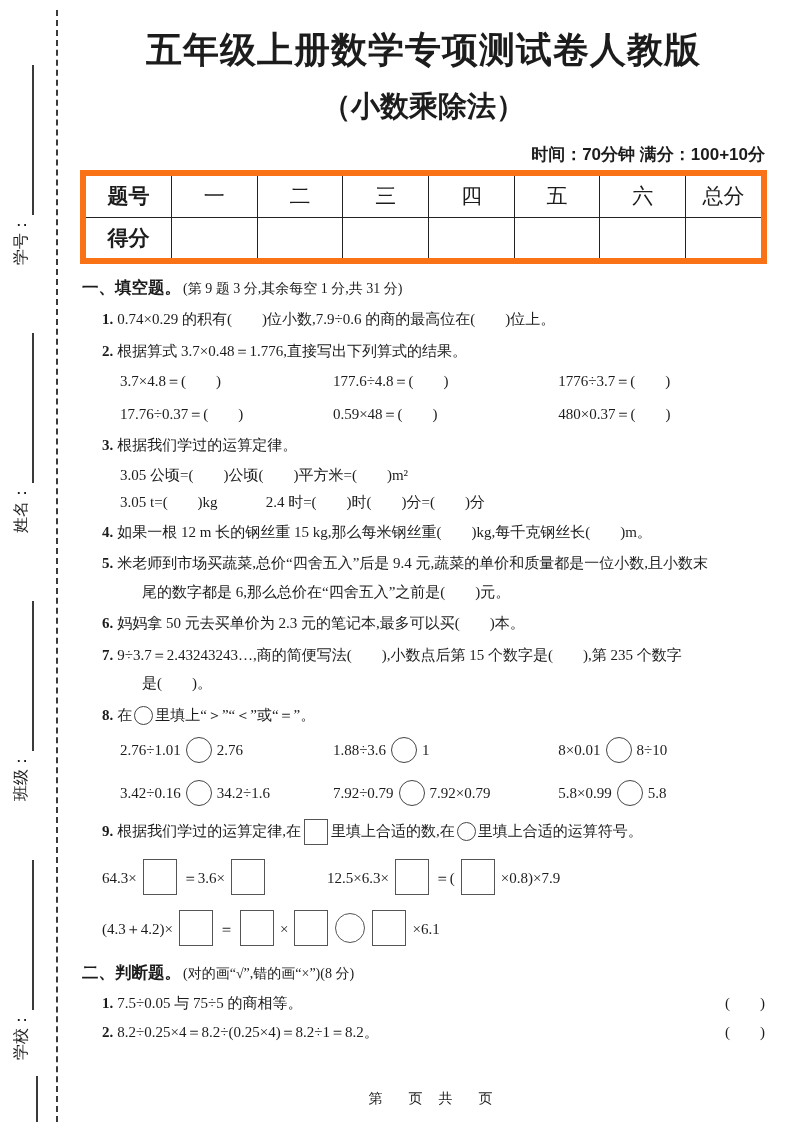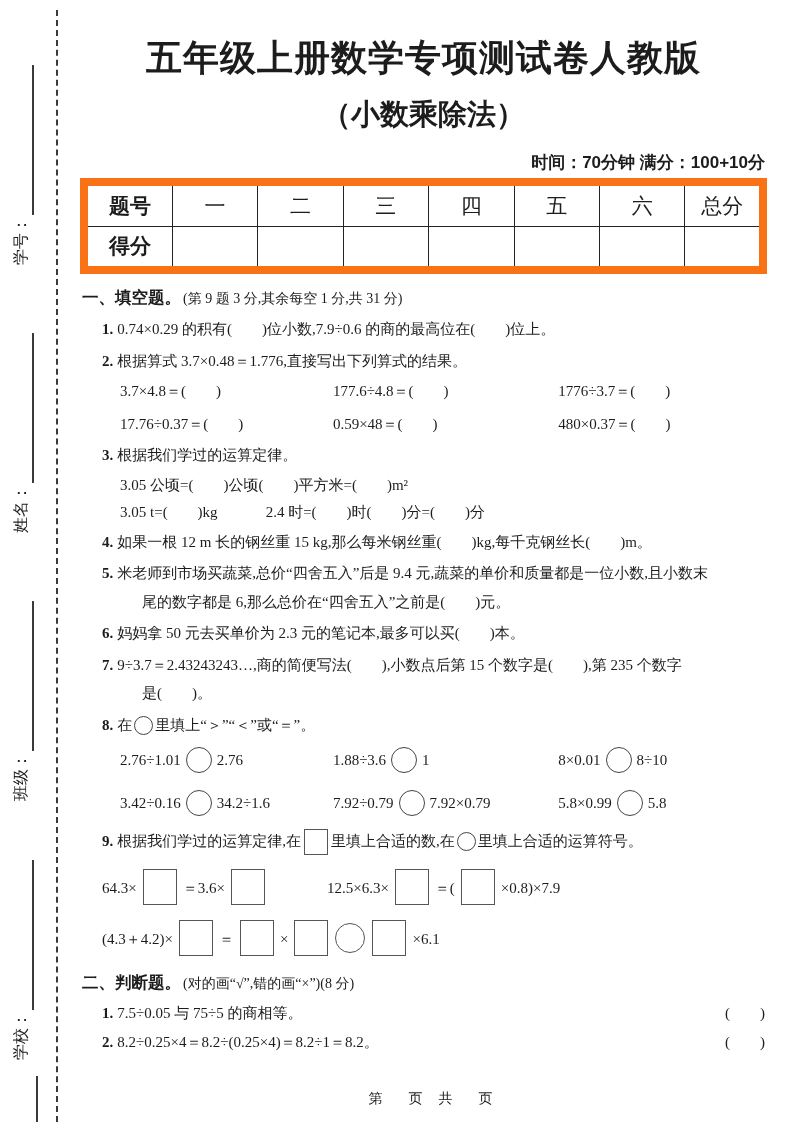--- a/index.html
+++ b/index.html
@@ -17,39 +17,39 @@
   .munit {
     position:absolute; left:8px; width:200px; line-height:26px;
     transform:rotate(-90deg); transform-origin:left top;
     font-size:16px; white-space:nowrap; display:flex; align-items:flex-end;
   }
   .mlabel { flex:0 0 auto; }
   .mline { flex:1 1 auto; border-bottom:2px solid #3a3a3a; height:20px; margin-left:2px; }
   .mbottom { position:absolute; left:36px; top:1076px; height:46px; width:0; border-left:2px solid #3a3a3a; }
 
   
-  .content { flex:1 1 auto; padding:18px 26px 0 10px; position:relative;margin-top:8px; }
+  .content { flex:1 1 auto; padding:18px 26px 0 10px; position:relative; }
   h1.title {
     font-family:"Liberation Sans","DejaVu Sans",sans-serif;
     font-size:36px; font-weight:bold; text-align:center; letter-spacing:1px; margin-top:8px;
   }
   h2.subtitle {
     font-family:"Liberation Sans","DejaVu Sans",sans-serif;
     font-size:29px; font-weight:bold; text-align:center; margin-top:12px;
   }
   .info {
     font-family:"Liberation Sans","DejaVu Sans",sans-serif;
     font-size:17px; font-weight:bold; text-align:right; margin:16px 2px 4px 0;
   }
   table.score { width:100%; border-collapse:collapse; table-layout:fixed; }
   table.score td {
     border:1px solid #222; height:44px; text-align:center; vertical-align:middle;
     font-size:21px;
   }
-  table.score { border:8px solid #f97316; }
+  table.score { border:6px solid #f97316; }
   table.score td.lbl { width:13%; font-weight:bold; }
   table.score td.last { width:11.5%; }
 
   .sec-h { margin:13px 0 6px 2px; font-size:16px; }
   .sec-title { font-weight:bold; font-size:16.5px; }
   .sec-note { font-size:14px; margin-left:2px; }
 
   .q { margin:9px 0 9px 22px; font-size:15px; line-height:1.5; }
   .qno { font-weight:bold; margin-right:4px; }
   .cont { margin-left:40px; margin-top:6px; }

